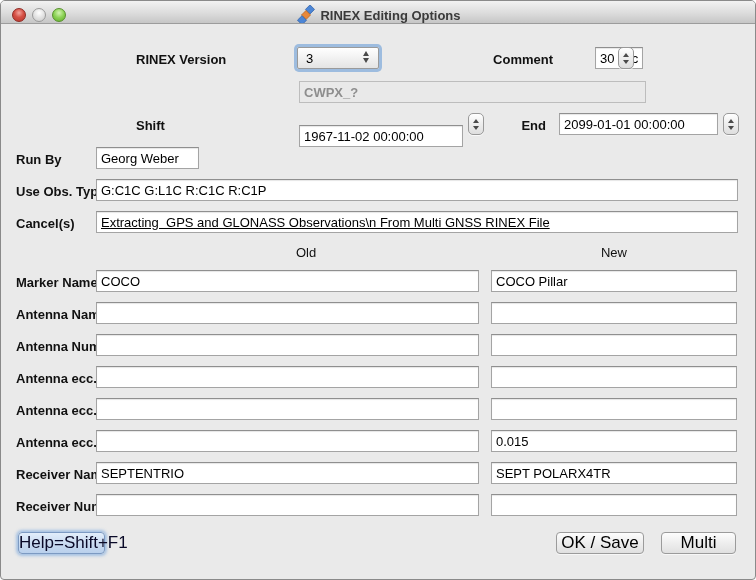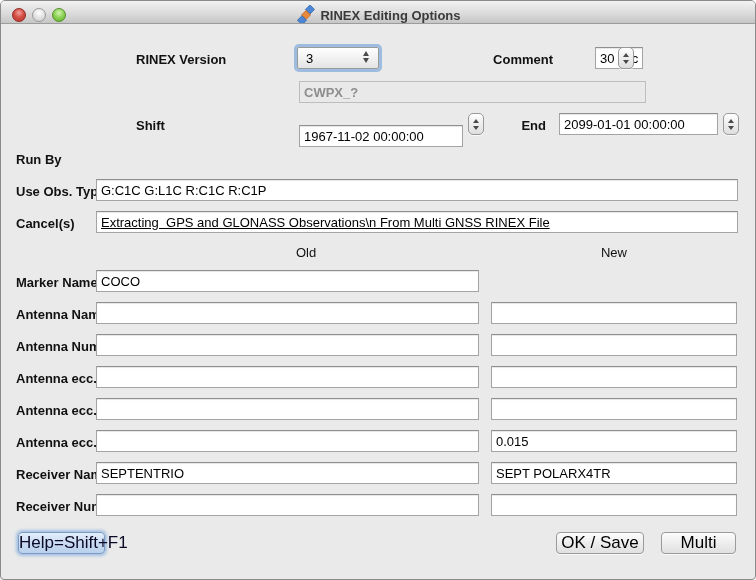--- a/index.html
+++ b/index.html
@@ -142,32 +142,34 @@
       <i class="tri-down"></i>
     </div>
   <div class="lbl" style="left:505px; top:117px; width:40px; text-align:right;">End</div>
   <input class="field" style="left: 558px; top: 112px; width: 159px;" value="2099-01-01 00:00:00">
   <div class="spin" style="left:722px; top:112px;">
       <i class="tri-up"></i>
       <i class="tri-down"></i>
     </div>
 
   <div class="lbl" style="left:15px; top:151px;">Run By</div>
+  <input class="field" style="left: 95px; top: 146px; width: 103px;" value="Georg Weber">
 
   <div class="lbl" style="left:15px; top:183px;">Use Obs. Types</div>
   <input class="field" style="left: 95px; top: 178px; width: 642px;" value="G:C1C G:L1C R:C1C R:C1P">
 
   <div class="lbl" style="left:15px; top:215px;">Cancel(s)</div>
   <input class="field" style="left: 95px; top: 210px; width: 642px; text-decoration: underline;" value="Extracting  GPS and GLONASS Observations\n From Multi GNSS RINEX File">
 
   <div class="hdr" style="left:285px; top:244px; width:40px;">Old</div>
   <div class="hdr" style="left:593px; top:244px; width:40px;">New</div>
 
   <div class="lbl" style="left:15px; top:274px;">Marker Name</div>
   <input class="field" style="left: 95px; top: 269px; width: 383px;" value="COCO">
+  <input class="field" style="left: 490px; top: 269px; width: 246px;" value="COCO Pillar">
 
   <div class="lbl" style="left:15px; top:306px;">Antenna Name</div>
   <input class="field" style="left: 95px; top: 301px; width: 383px;" value="">
   <input class="field" style="left: 490px; top: 301px; width: 246px;" value="">
 
   <div class="lbl" style="left:15px; top:338px;">Antenna Number</div>
   <input class="field" style="left: 95px; top: 333px; width: 383px;" value="">
   <input class="field" style="left: 490px; top: 333px; width: 246px;" value="">
 
   <div class="lbl" style="left:15px; top:370px;">Antenna ecc. dN</div>

